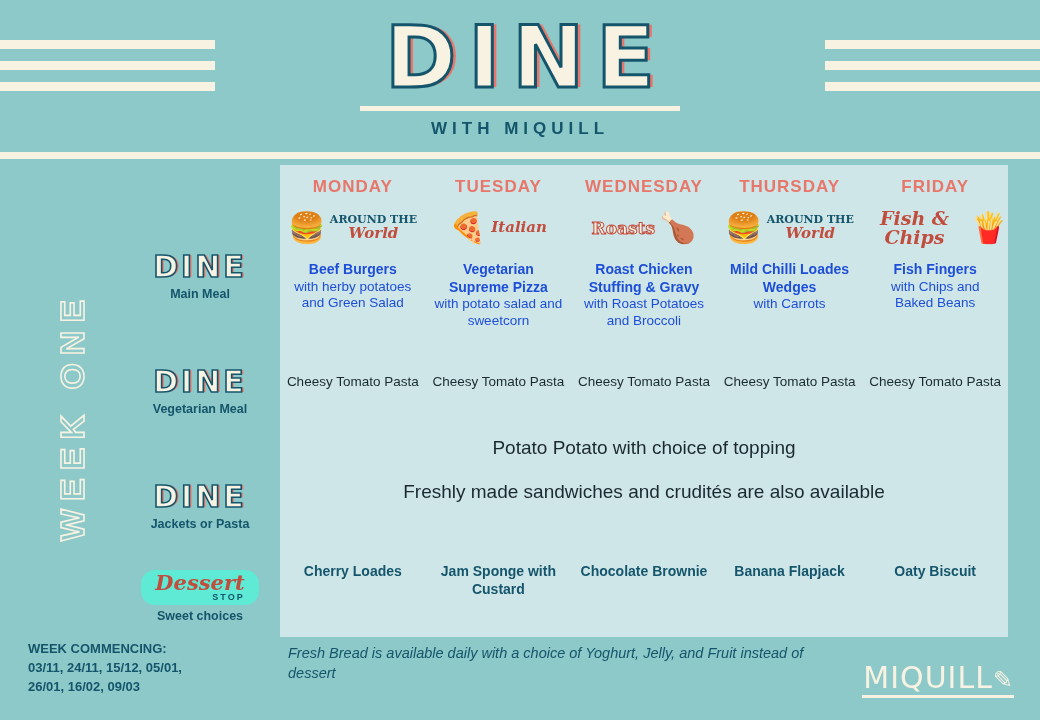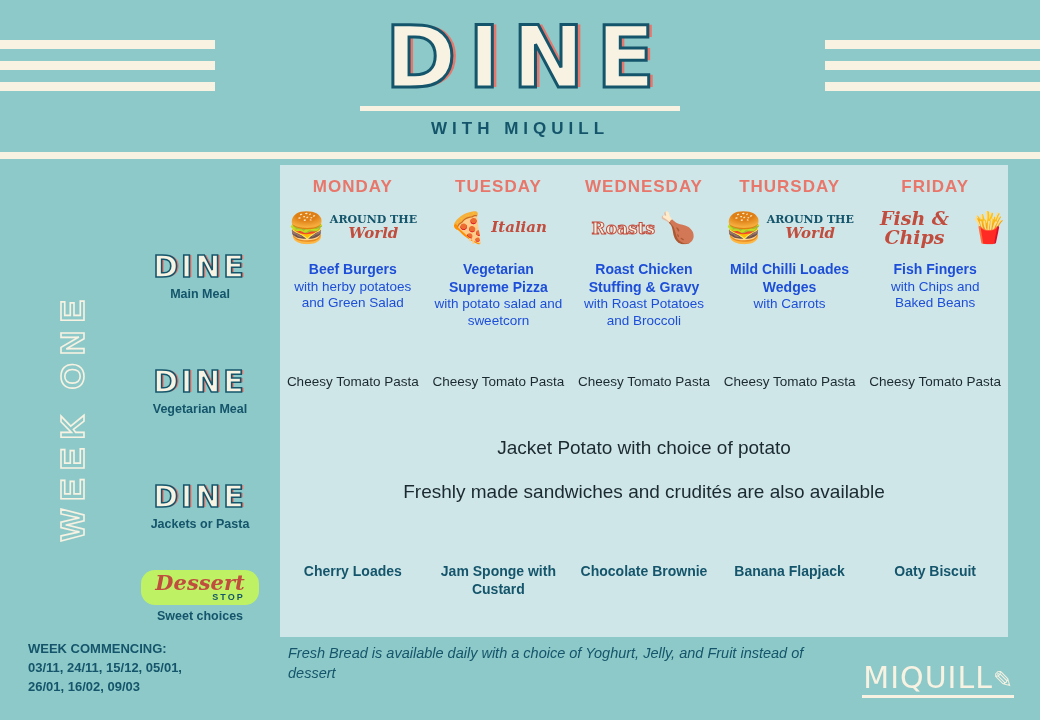--- a/index.html
+++ b/index.html
@@ -107,21 +107,21 @@
   .legend-row.r3 { position: absolute; top: 240px; left: 0; width: 160px; }
   .legend-row.r4 { position: absolute; top: 330px; left: 0; width: 160px; }
 
   .dessert-badge {
     display: inline-block;
     font-family: "DejaVu Serif", serif;
     font-style: italic;
     font-weight: bold;
     font-size: 21px;
     color: #c14d3e;
-    background: #bef264;
+    background: #5eead4;
     border-radius: 14px;
     padding: 1px 14px 3px 14px;
     line-height: 1.15;
   }
   .dessert-stop {
     font-family: "Liberation Sans", sans-serif;
     font-style: normal;
     font-size: 9px; letter-spacing: 2px;
     color: #14556b;
     display: block; text-align: right; margin-top: -3px;
@@ -340,21 +340,21 @@
           <b>Fish Fingers</b>
           <span>with Chips and Baked Beans</span>
         </div>
         <div class="veg-row">Cheesy Tomato Pasta</div>
         <div class="dessert-row">Oaty Biscuit</div>
       </div>
 
     </div>
 
     <div class="center-lines">
-      <div class="l1">Jacket Potato with choice of potato</div>
+      <div class="l1">Potato Potato with choice of topping</div>
       <div class="l2">Freshly made sandwiches and crudités are also available</div>
     </div>
   </div>
 
   <div class="week-commencing">
     <div>WEEK COMMENCING:</div>
     <div>03/11, 24/11, 15/12, 05/01,</div>
     <div>26/01, 16/02, 09/03</div>
   </div>
 

